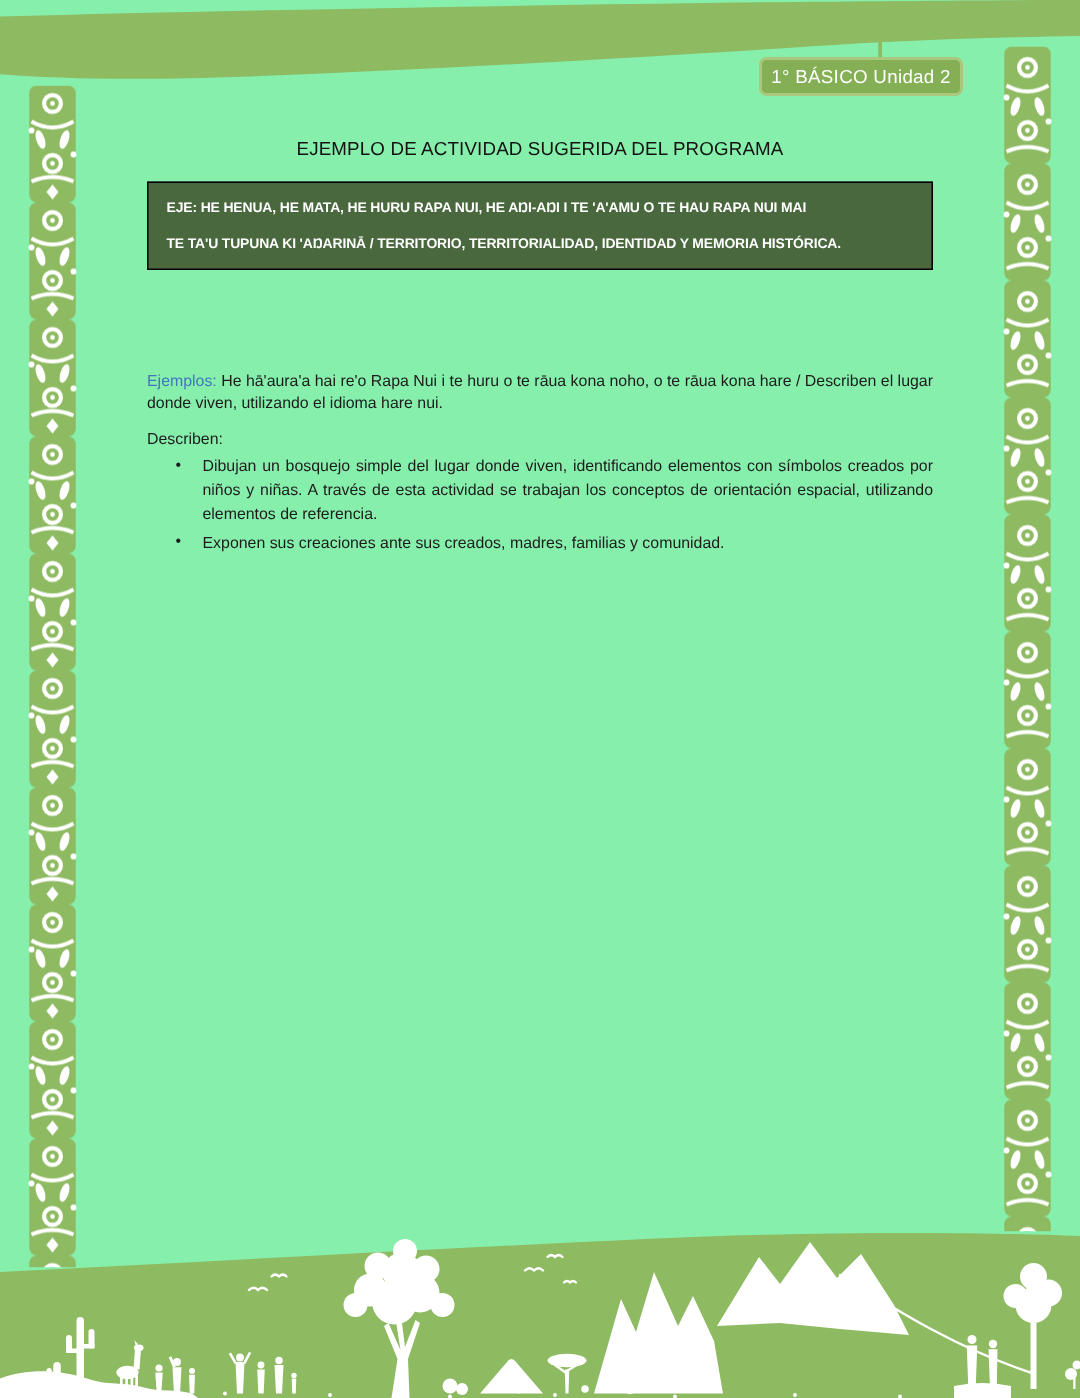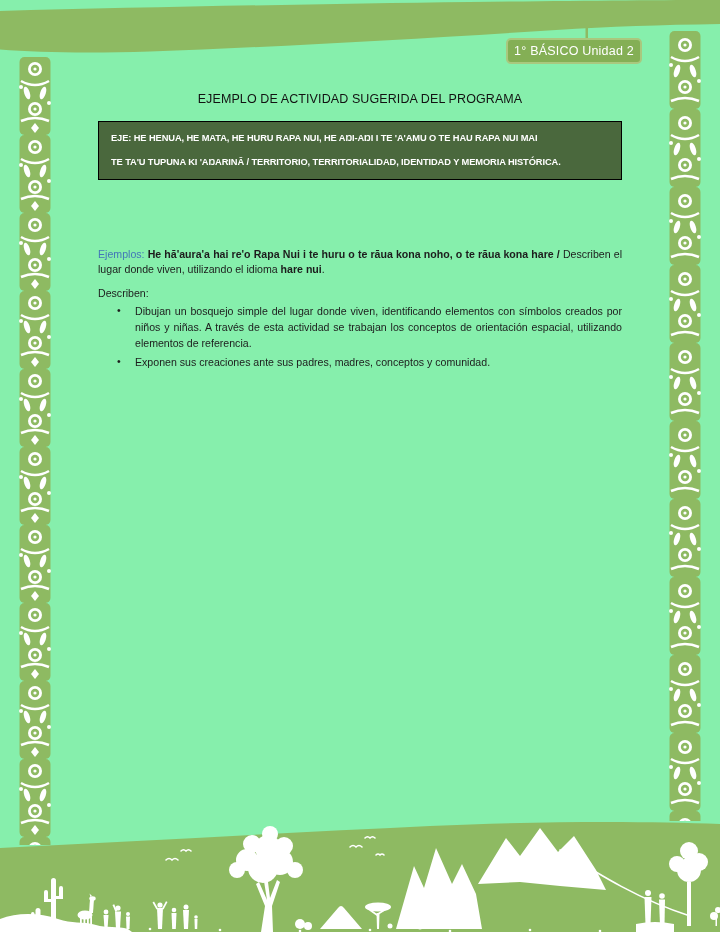--- a/index.html
+++ b/index.html
@@ -17,21 +17,21 @@
   
   .eje{position:absolute;top:121px;left:98px;width:524px;box-sizing:border-box;
        background:#4a683d;border:1px solid #000000;padding:9px 12px;
        color:#ffffff;font-weight:bold;font-size:9.3px;line-height:1.62;letter-spacing:-.1px;}
   .eje p{margin:0;}
   .eje p + p{margin-top:9px;}
   
   .activity{position:absolute;top:236px;left:98px;width:524px;
             font-size:10.6px;line-height:1.5;text-align:justify;color:#1c1c1c;}
   .activity .label{color:#4376b8;}
-  .activity .b{font-weight:bold;margin-top:21px;}
+  .activity .b{font-weight:normal;margin-top:21px;}
   
   .examples-heading{position:absolute;top:287px;left:98px;font-size:10.6px;color:#1c1c1c;}
   .examples{position:absolute;top:303px;left:98px;width:524px;margin:0;padding:0;
             list-style:none;font-size:10.6px;line-height:1.52;color:#1c1c1c;}
   .examples li{position:relative;padding-left:37px;text-align:justify;margin-bottom:3px;}
   .examples .marker{position:absolute;left:19px;top:-1px;}
 </style>
 </head>
 <body>
 
@@ -100,21 +100,21 @@
   <p class="activity"><span class="label">Ejemplos: </span><span class="b">He hā'aura'a hai re'o Rapa Nui i te huru o te rāua kona noho, o te rāua kona hare / </span><span>Describen el lugar donde viven, utilizando el idioma </span><span class="b">hare nui</span><span>.</span></p>
 
   <div class="examples-heading">Describen:</div>
   <ul class="examples">
     <li>
       <span class="marker">•</span>
       <span>Dibujan un bosquejo simple del lugar donde viven, identificando elementos con símbolos creados por niños y niñas. A través de esta actividad se trabajan los conceptos de orientación espacial, utilizando elementos de referencia.</span>
     </li>
     <li>
       <span class="marker">•</span>
-      <span>Exponen sus creaciones ante sus padres, madres, conceptos y comunidad.</span>
+      <span>Exponen sus creaciones ante sus creados, madres, familias y comunidad.</span>
     </li>
   </ul>
 
   <svg class="layer" style="left:0;top:820px" width="720" height="112" viewBox="0 0 720 112" aria-hidden="true">
     <path fill="#8eba62" d="M0,28 C140,21 280,13 430,6 C540,1 645,1 720,4 L720,112 L0,112 Z"></path>
     <g fill="#ffffff">
 
       <path d="M0,112 L0,99 C18,92 40,93 58,99 C72,104 82,101 96,105 C106,108 118,106 128,109 L132,112 Z"></path>
 
       <rect x="35.5" y="88" width="5" height="17" rx="2.5"></rect>

